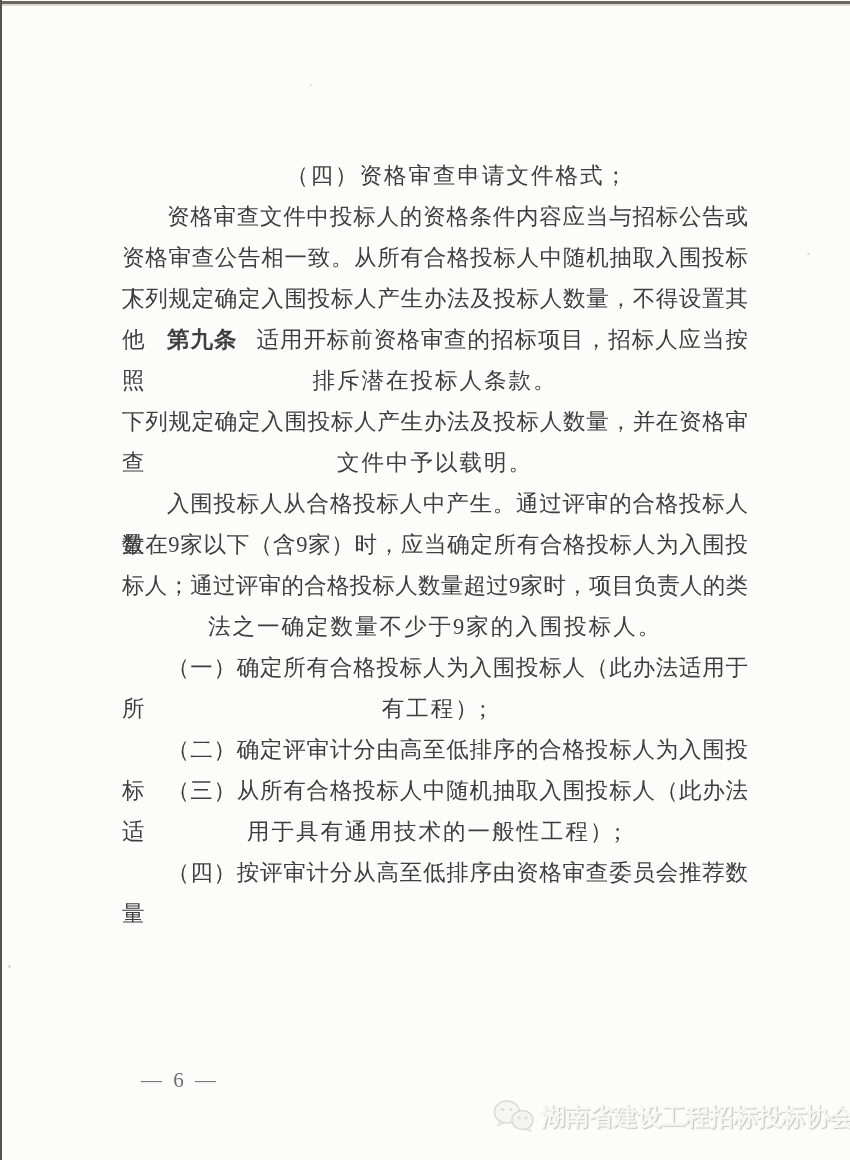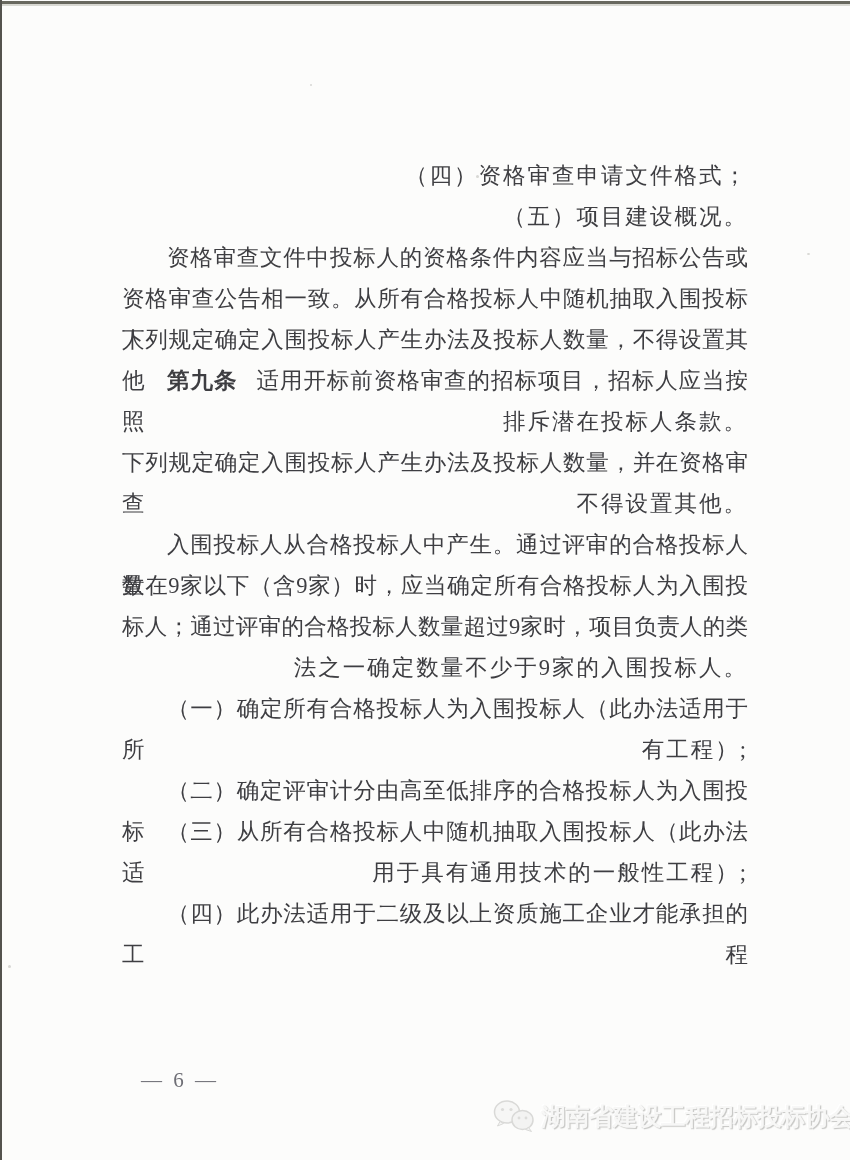--- a/index.html
+++ b/index.html
@@ -32,21 +32,21 @@
     position: absolute;
     top: 155px; left: 122px; width: 626px;
     color: #3e3e42;
   }
   .line {
     height: 41px;
     line-height: 41px;
     font-size: 22.5px;
     letter-spacing: 2px;
     white-space: nowrap;
-    text-align: right;
+    text-align: center;
   }
   .line.jfull {
     white-space: normal;
     text-align: justify;
     text-align-last: justify;
     text-justify: inter-character;
     letter-spacing: 0;
   }
   .line.indent { text-indent: 2em; }
   .bold-heading { font-weight: 700; margin-right: 0.85em; }
@@ -96,38 +96,37 @@
   <div class="edge-top-shadow"></div>
   <div class="edge-left"></div>
 
   <div class="speck speck-1"></div>
   <div class="speck speck-2"></div>
   <div class="speck speck-3"></div>
   <div class="speck speck-4"></div>
 
   <div class="doc-body">
     <div class="line indent">（四）资格审查申请文件格式；</div>
-    <div class="line indent">（五）项目建设概况。</div>
     <div class="line indent jfull">资格审查文件中投标人的资格条件内容应当与招标公告或</div>
     <div class="line jfull">资格审查公告相一致。从所有合格投标人中随机抽取入围投标人</div>
     <div class="line jfull">下列规定确定入围投标人产生办法及投标人数量，不得设置其他</div>
     <div class="line indent jfull"><span class="bold-heading">第九条</span><span>适用开标前资格审查的招标项目，招标人应当按照</span></div>
     <div class="line">排斥潜在投标人条款。</div>
     <div class="line jfull">下列规定确定入围投标人产生办法及投标人数量，并在资格审查</div>
-    <div class="line">不得设置其他。</div>
+    <div class="line">文件中予以载明。</div>
     <div class="line indent jfull">入围投标人从合格投标人中产生。通过评审的合格投标人数</div>
     <div class="line jfull">量在9家以下（含9家）时，应当确定所有合格投标人为入围投</div>
     <div class="line jfull">标人；通过评审的合格投标人数量超过9家时，项目负责人的类</div>
     <div class="line">法之一确定数量不少于9家的入围投标人。</div>
     <div class="line indent jfull">（一）确定所有合格投标人为入围投标人（此办法适用于所</div>
     <div class="line">有工程）;</div>
     <div class="line indent jfull">（二）确定评审计分由高至低排序的合格投标人为入围投标</div>
     <div class="line indent jfull">（三）从所有合格投标人中随机抽取入围投标人（此办法适</div>
     <div class="line">用于具有通用技术的一般性工程）;</div>
-    <div class="line indent jfull">（四）此办法适用于二级及以上资质施工企业才能承担的工程</div>
+    <div class="line indent jfull">（四）按评审计分从高至低排序由资格审查委员会推荐数量</div>
   </div>
 
   <div class="page-number">— 6 —</div>
 
   <div class="footer-watermark">
     <svg class="wechat-logo" width="44" height="36" viewBox="0 0 44 36">
       <ellipse cx="15" cy="14" rx="12.5" ry="11" fill="#f6f6f5" stroke="#d9d9d7" stroke-width="1.5"></ellipse>
       <path d="M 8 23.5 L 5.5 28 L 11.5 25.5 Z" fill="#f6f6f5" stroke="#d9d9d7" stroke-width="1"></path>
       <circle cx="10.5" cy="11.5" r="1.6" fill="#dcdcda"></circle>
       <circle cx="19" cy="11.5" r="1.6" fill="#dcdcda"></circle>

